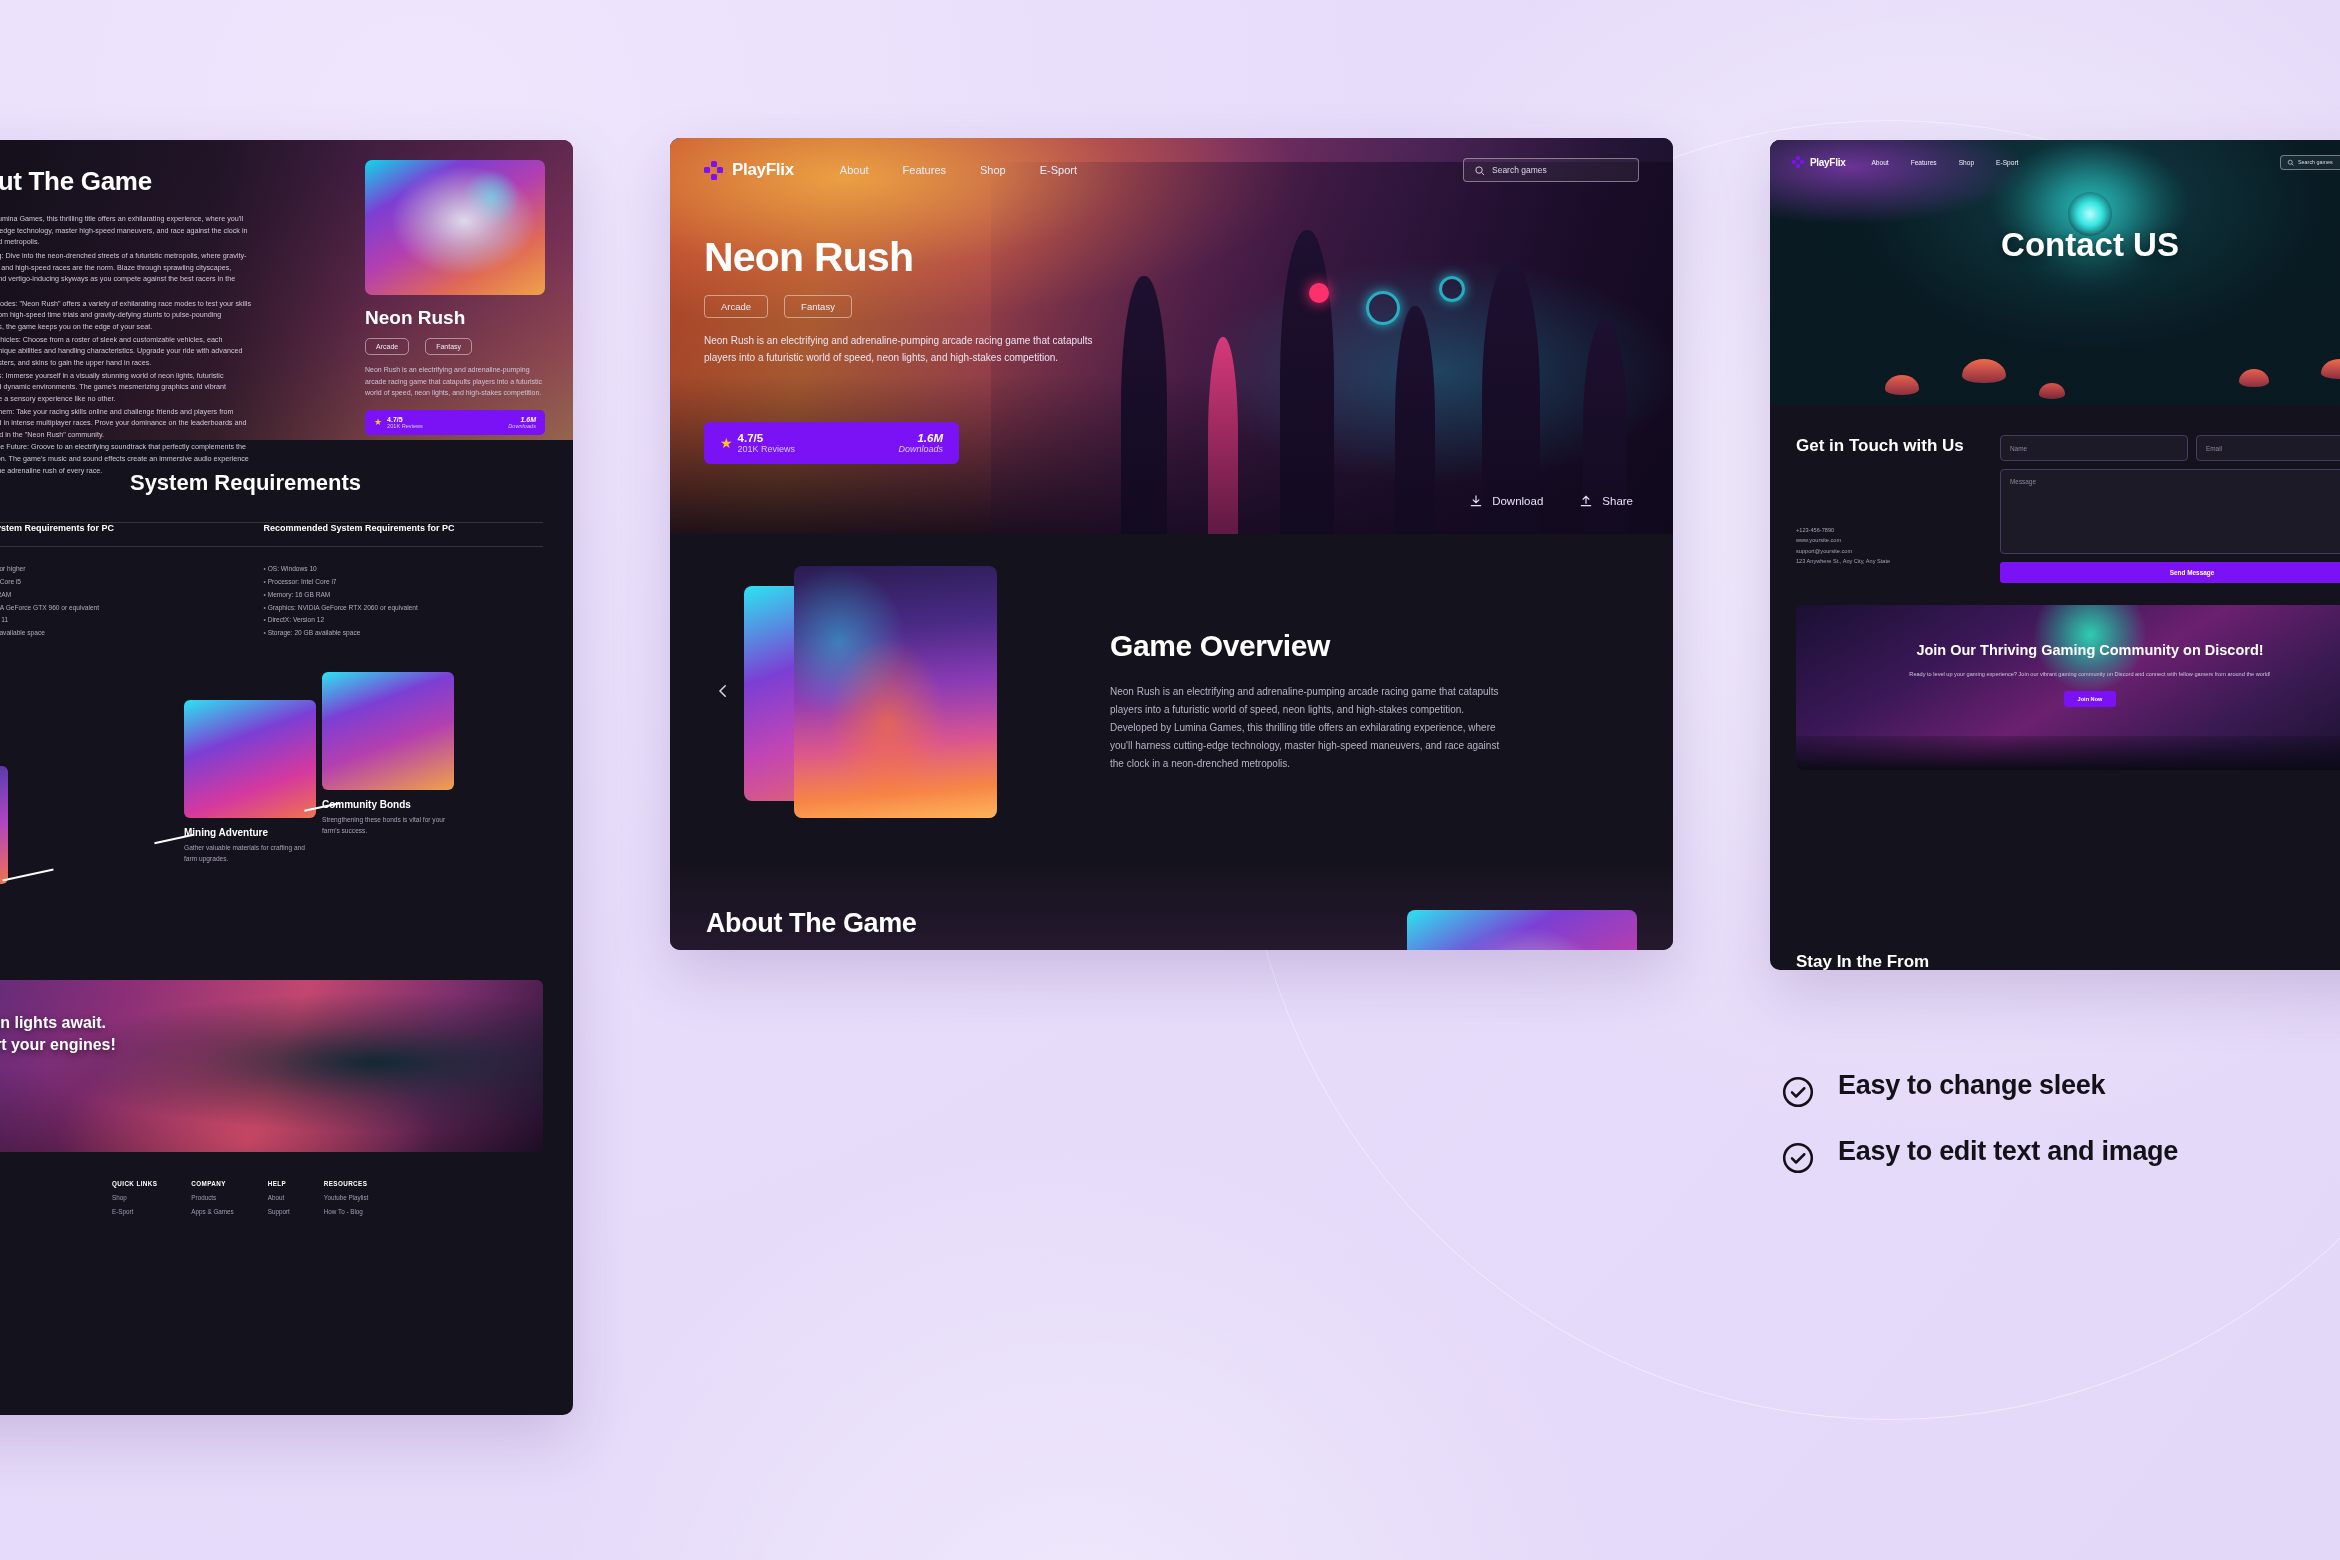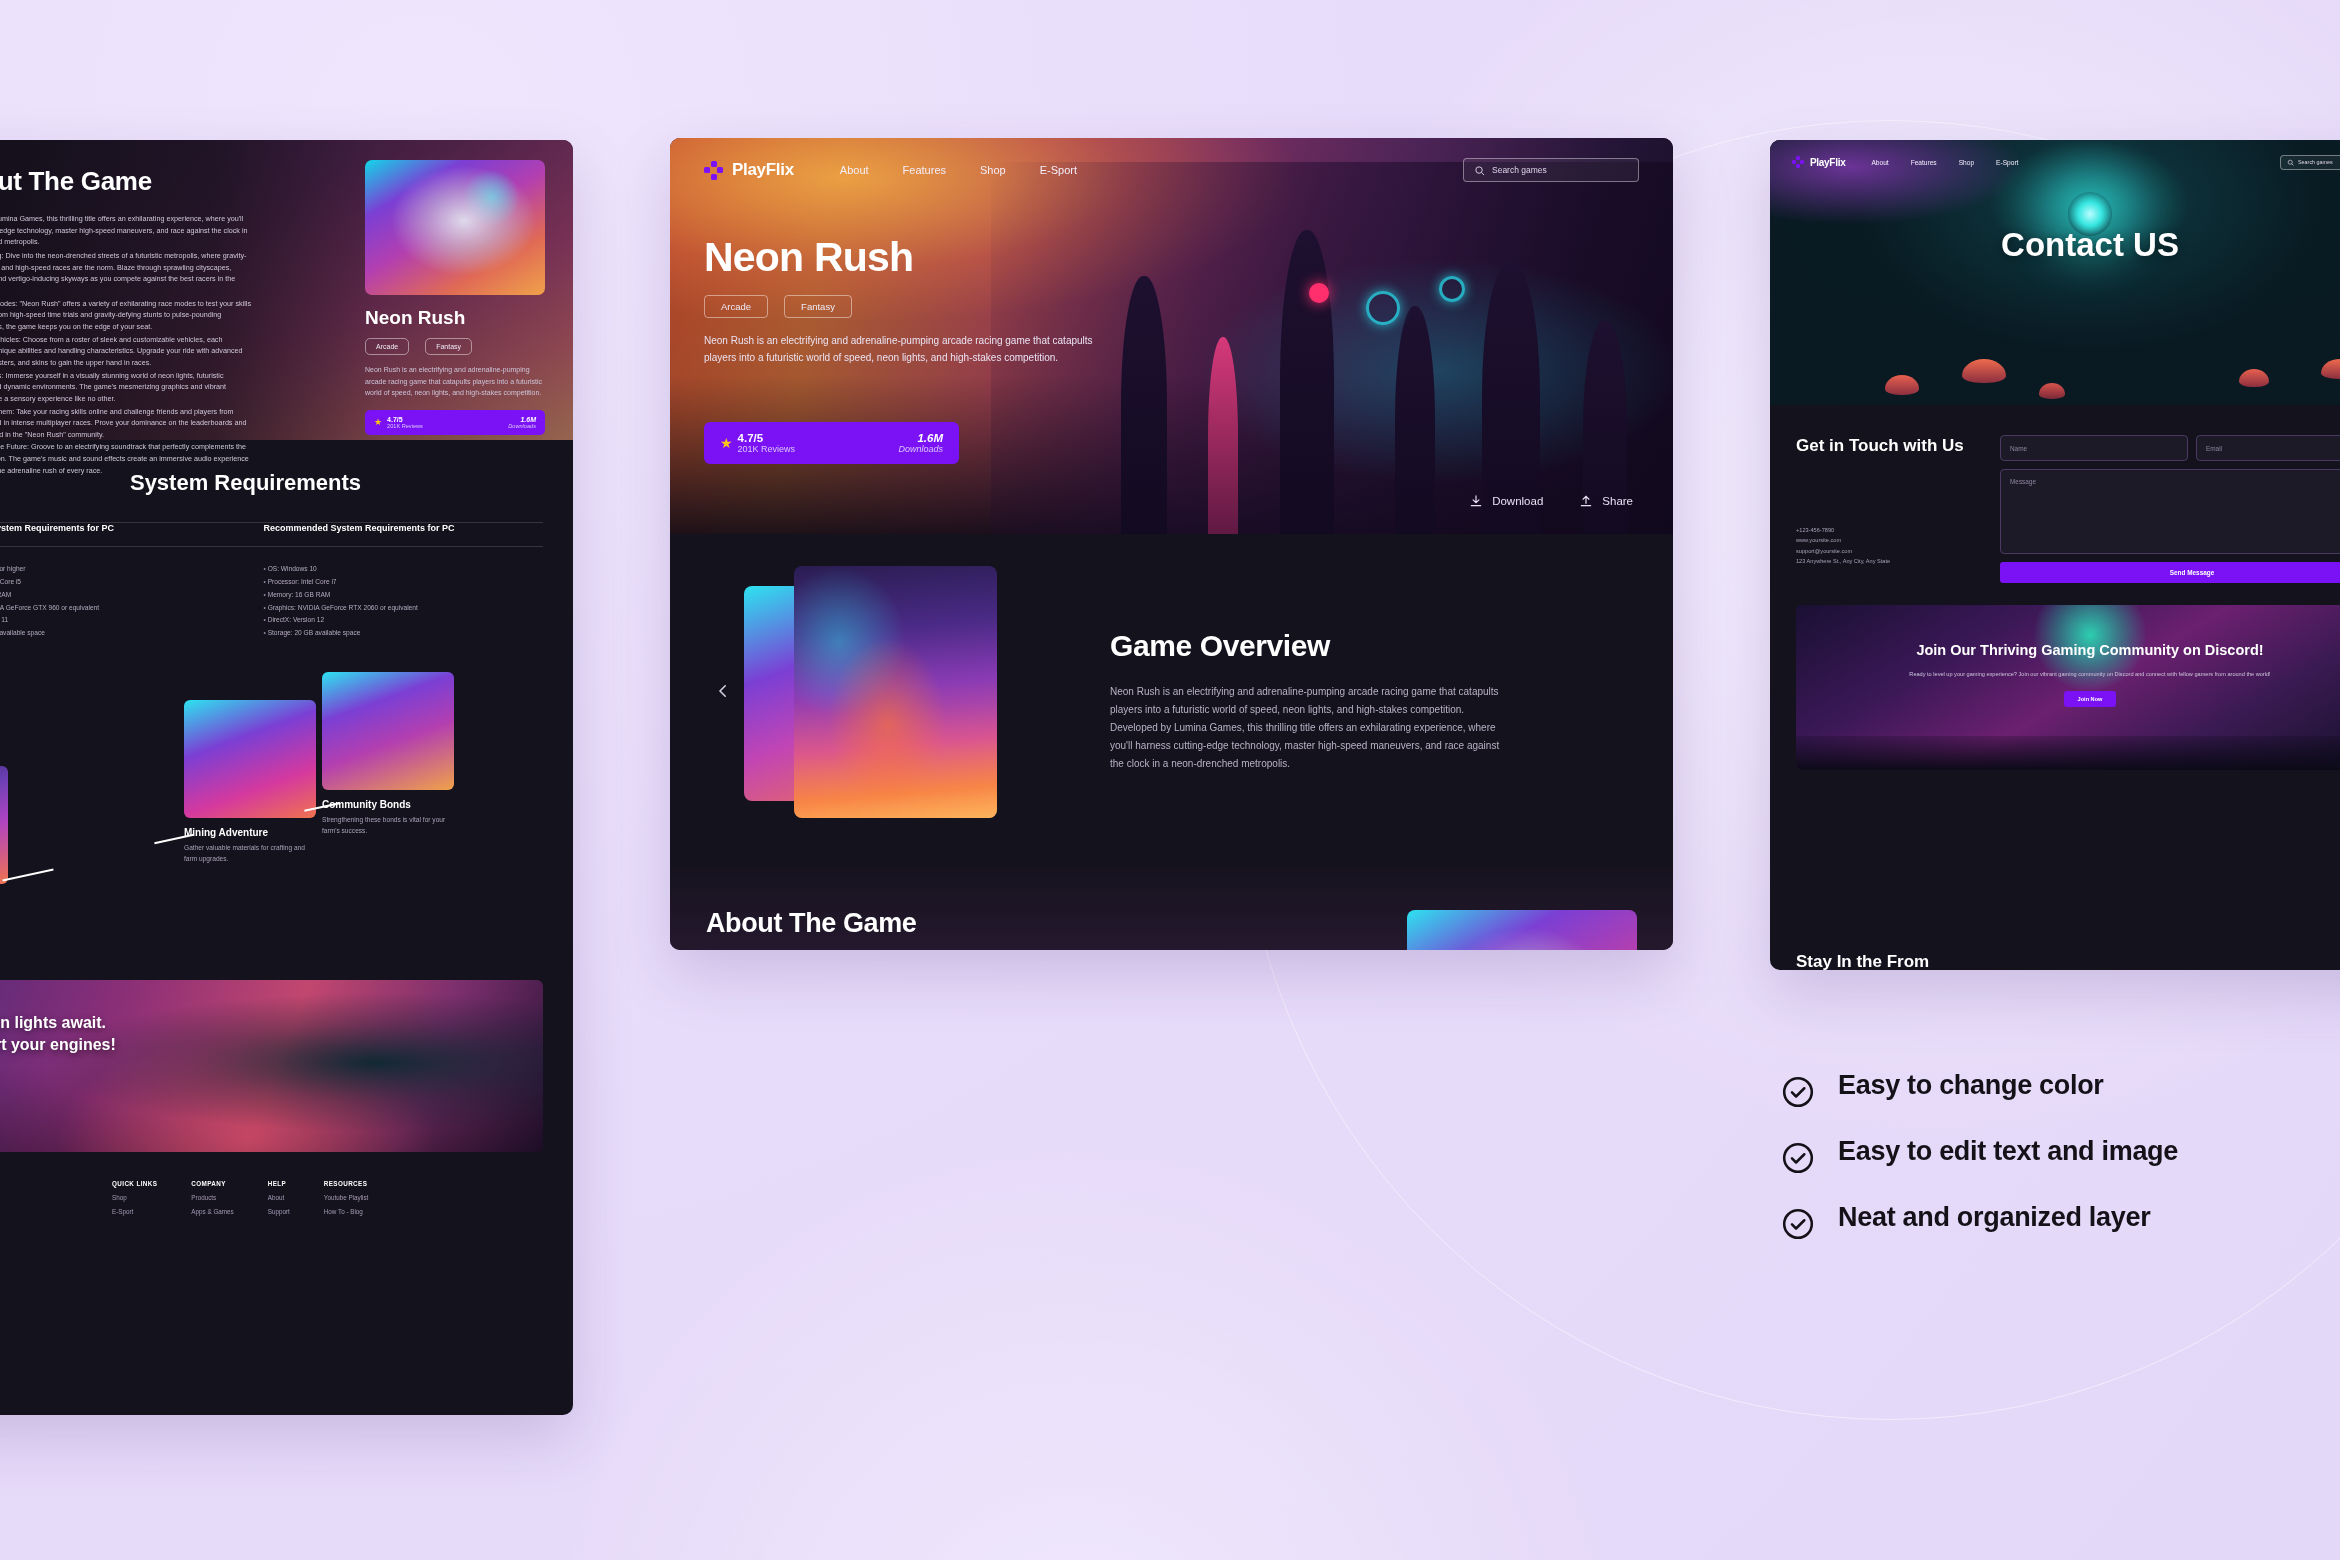--- a/index.html
+++ b/index.html
@@ -634,29 +634,22 @@
 
   <div class="rp-bottom-title">Stay In the From</div>
 </div>
 
 <div id="features">
     <div class="feat">
       <span class="feat-check"><svg width="36" height="36" viewBox="0 0 24 24" fill="none" stroke="#141218" stroke-width="1.7" stroke-linecap="round" stroke-linejoin="round">
           <circle cx="12" cy="12" r="9.2"></circle>
           <path d="M8 12.3l2.7 2.7L16.2 9.5"></path>
         </svg></span>
-      <span class="feat-label">Easy to change color</span>
+      <span class="feat-label">Easy to change sleek</span>
     </div>
     <div class="feat">
       <span class="feat-check"><svg width="36" height="36" viewBox="0 0 24 24" fill="none" stroke="#141218" stroke-width="1.7" stroke-linecap="round" stroke-linejoin="round">
           <circle cx="12" cy="12" r="9.2"></circle>
           <path d="M8 12.3l2.7 2.7L16.2 9.5"></path>
         </svg></span>
       <span class="feat-label">Easy to edit text and image</span>
     </div>
-    <div class="feat">
-      <span class="feat-check"><svg width="36" height="36" viewBox="0 0 24 24" fill="none" stroke="#141218" stroke-width="1.7" stroke-linecap="round" stroke-linejoin="round">
-          <circle cx="12" cy="12" r="9.2"></circle>
-          <path d="M8 12.3l2.7 2.7L16.2 9.5"></path>
-        </svg></span>
-      <span class="feat-label">Neat and organized layer</span>
-    </div>
   </div>
 
 </body></html>

